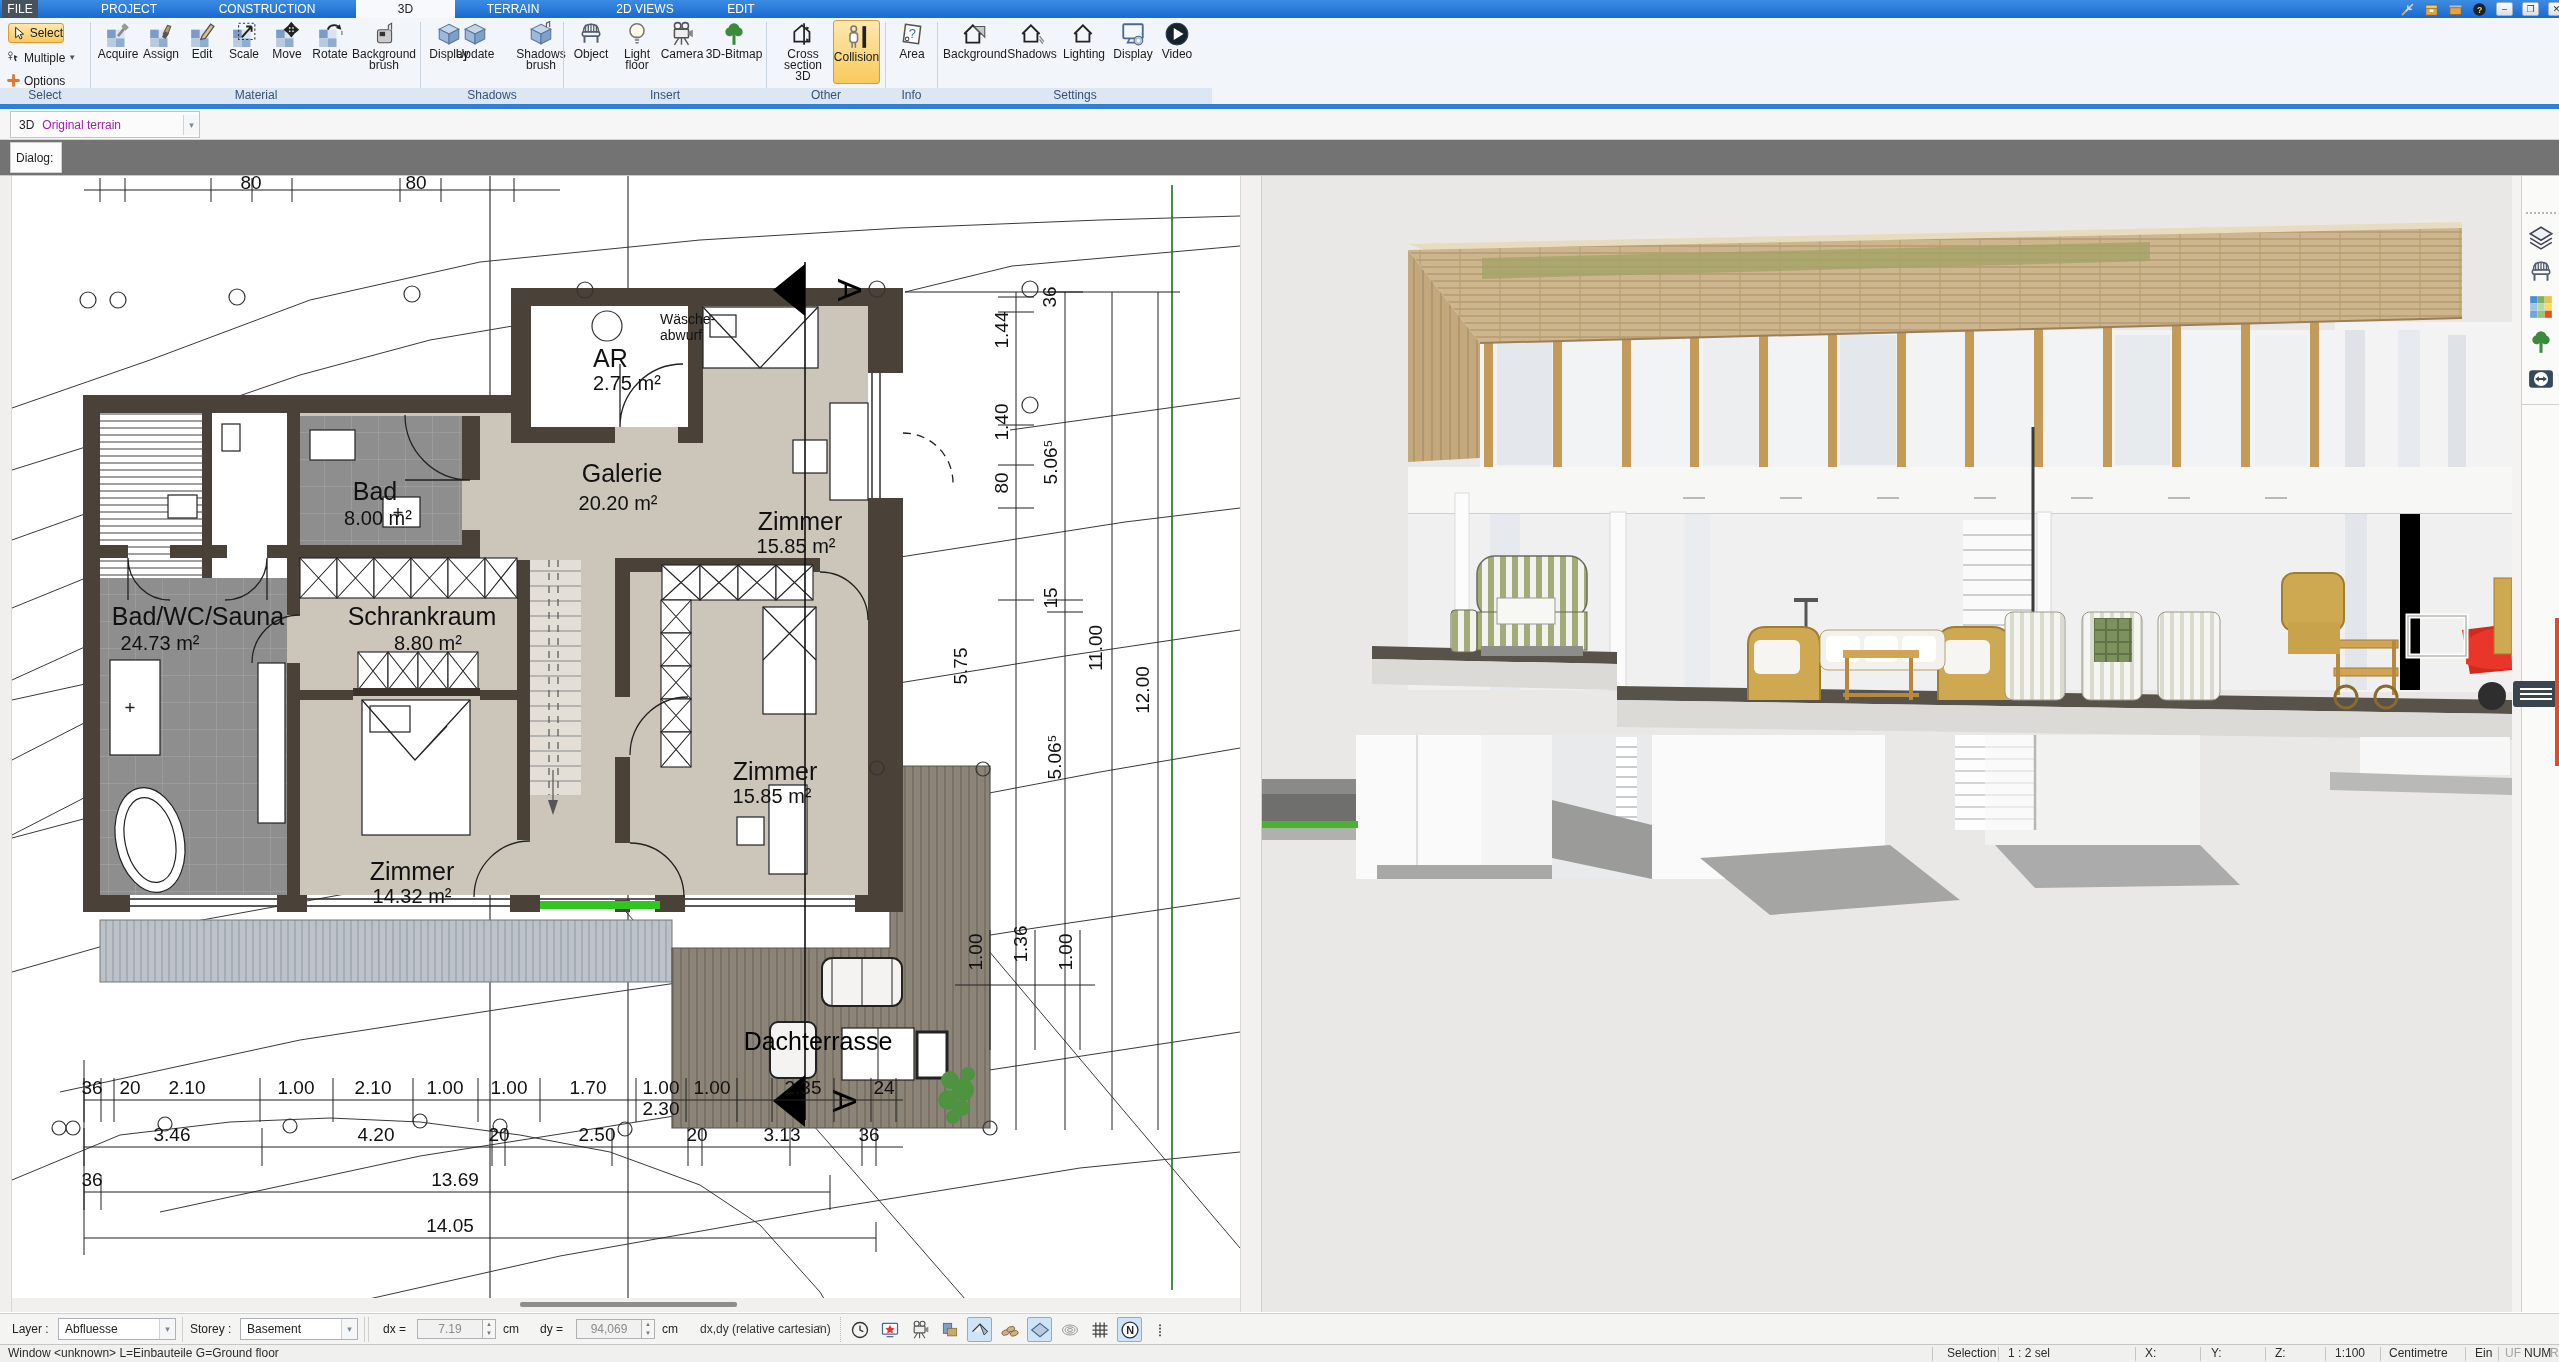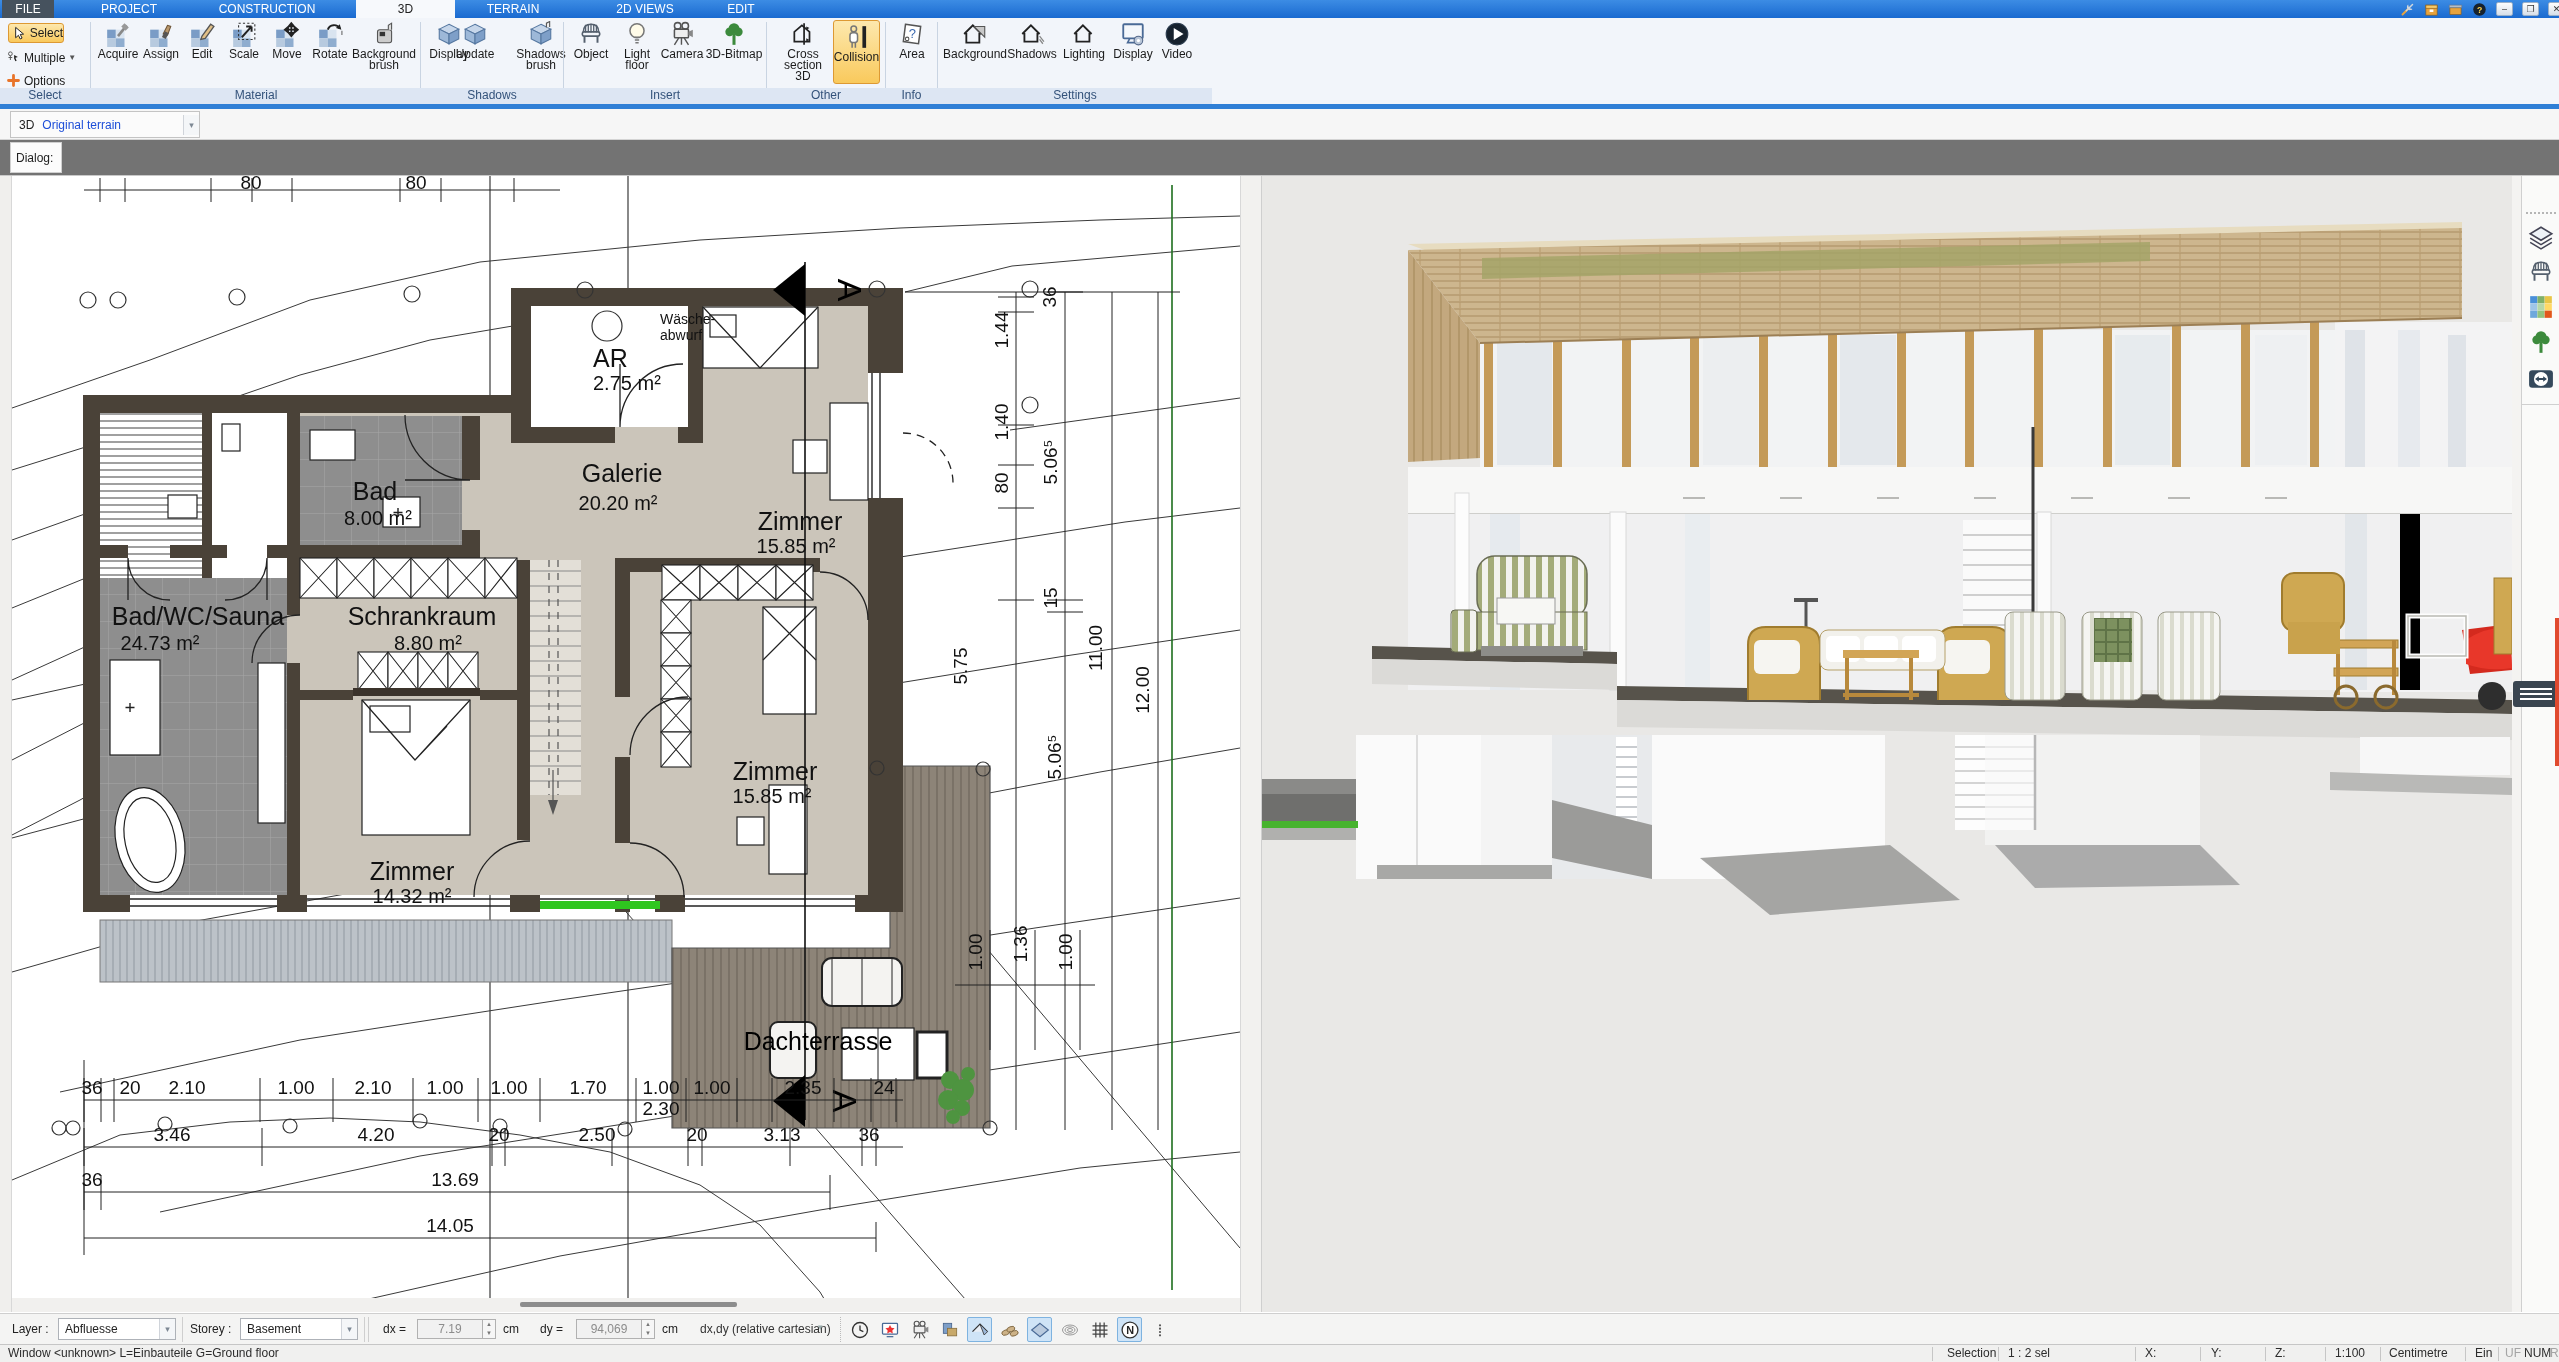--- a/index.html
+++ b/index.html
@@ -260,21 +260,21 @@
         <path d="M2 5 h20 v4 H2Z" fill="#b5bec8" stroke="#6a7682"></path>
       </symbol>
 <symbol id="sym-help" viewBox="0 0 24 24">
         <circle cx="12" cy="12" r="10" fill="#16222e"></circle>
         <text x="8" y="17" font-size="14" fill="#ffd24a" font-family="Liberation Sans" font-weight="bold">?</text>
       </symbol>
 </defs>
 </svg>
 
 <div id="titlebar" class="abs">
-  <div class="tab file" style="left:2px;width:52px">FILE</div>
+  <div class="tab file" style="left:2px;width:36px">FILE</div>
   <div class="tab" style="left:70px;width:118px">PROJECT</div>
   <div class="tab" style="left:192px;width:150px">CONSTRUCTION</div>
   <div class="tab active" style="left:356px;width:99px">3D</div>
   <div class="tab" style="left:458px;width:110px">TERRAIN</div>
   <div class="tab" style="left:590px;width:110px">2D VIEWS</div>
   <div class="tab" style="left:706px;width:70px">EDIT</div>
   <div class="titleicons" style="left:2400px">
     <svg width="15" height="15">
         <use href="#sym-wrench"></use>
       </svg>
@@ -466,21 +466,21 @@
   <div class="glabel" style="left:564px;width:202px">Insert</div>
   <div class="glabel" style="left:767px;width:118px">Other</div>
   <div class="glabel" style="left:886px;width:51px">Info</div>
   <div class="glabel" style="left:938px;width:274px">Settings</div>
   <div class="blueline"></div>
 </div>
 
 <div id="viewbar" class="abs">
   <div id="viewbox">
     <span style="padding:0 8px;font-size:12px;color:#222">3D</span>
-    <span style="font-size:12px;color:#1d4ed8;flex:1">Original terrain</span>
+    <span style="font-size:12px;color:#a21caf;flex:1">Original terrain</span>
     <span class="comboarrow">▾</span>
   </div>
 </div>
 <div id="dialogrow" class="abs">
   <div id="dialogbox">Dialog:</div>
 </div>
 
 <div id="canvas" class="abs">
   <div id="leftgutter"></div>
 

